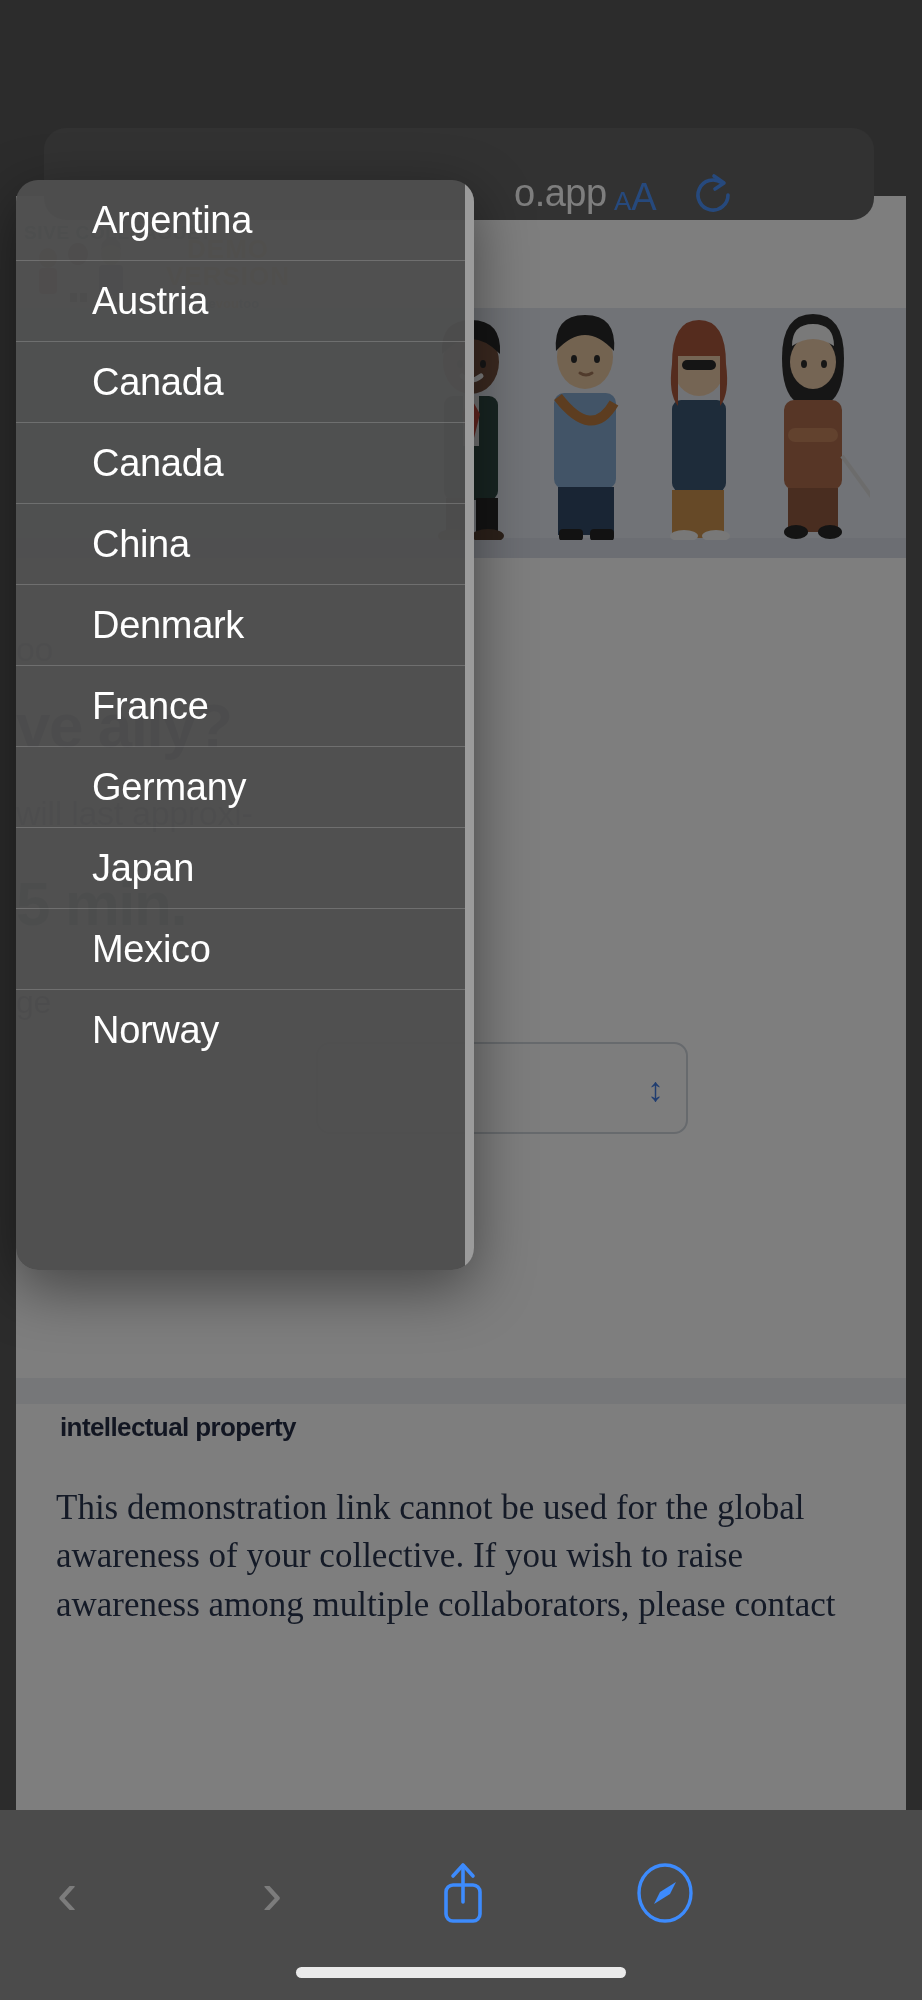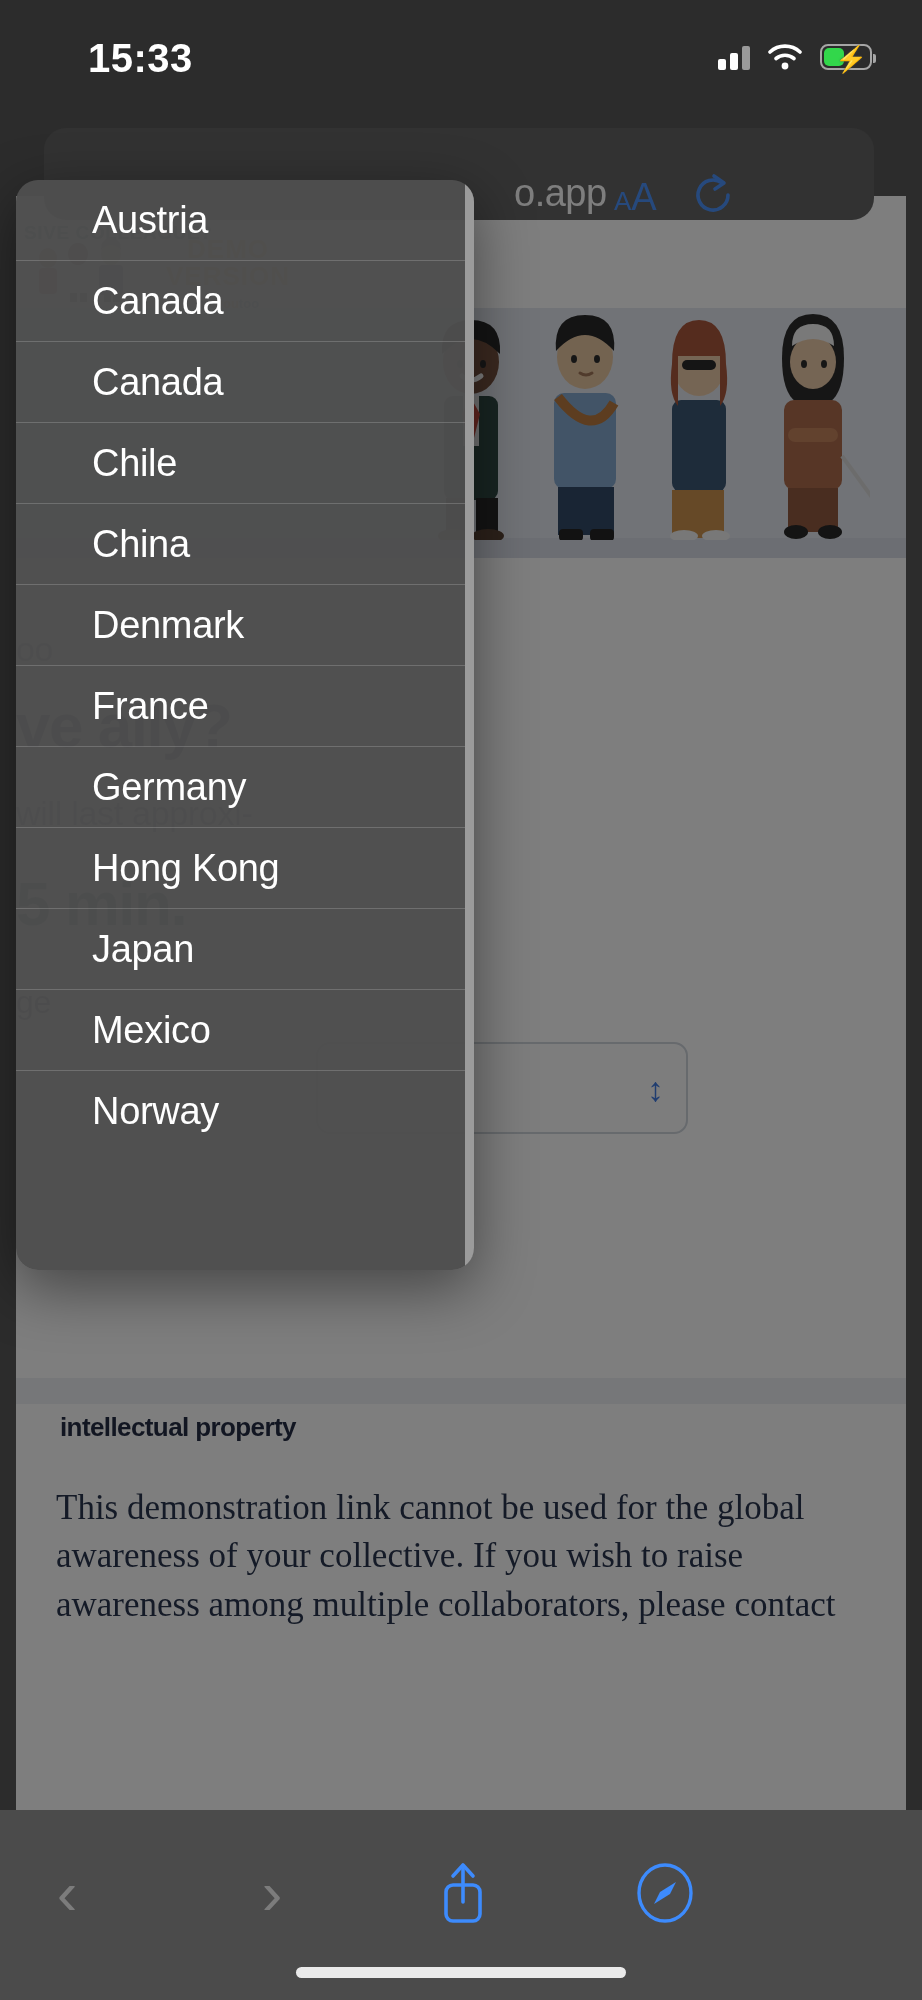--- a/index.html
+++ b/index.html
@@ -341,68 +341,46 @@
       <div id="aa-btn">
         <span class="small">A</span><span class="big">A</span>
       </div>
       <svg id="reload-btn" viewBox="0 0 46 46">
         <path d="M38 23 a15 15 0 1 1 -6.2 -12.1" stroke="#3d8bfd" stroke-width="3.6" fill="none" stroke-linecap="round"></path>
         <path d="M24 4 L34 11 L25 17" stroke="#3d8bfd" stroke-width="3.6" fill="none" stroke-linecap="round" stroke-linejoin="round"></path>
       </svg>
     </div>
   </div>
 
-  <div id="statusbar">
-    <div id="clock">15:33</div>
-    <div id="status-right">
-      <span class="sig-bars">
-        <i class="b1"></i>
-          <i class="b2"></i>
-          <i class="b3"></i>
-      </span>
-      <svg class="wifi" viewBox="0 0 34 26">
-        <path d="M2 8 a22 22 0 0 1 30 0" stroke="#ffffff" stroke-width="3.6" fill="none" stroke-linecap="round"></path>
-        <path d="M8 14.5 a14 14 0 0 1 18 0" stroke="#ffffff" stroke-width="3.6" fill="none" stroke-linecap="round"></path>
-        <circle cx="17" cy="22" r="3.4" fill="#ffffff"></circle>
-      </svg>
-      <span class="batt">
-        <span class="fill"></span>
-        <span class="bolt">⚡</span>
-      </span>
-    </div>
-  </div>
 
   <div id="picker">
     <div id="picker-list">
         <div class="pick-row">
+          <span>Argentina</span>
+        </div>
+        <div class="pick-row">
           <span>Austria</span>
         </div>
         <div class="pick-row">
           <span>Canada</span>
         </div>
         <div class="pick-row">
           <span>Canada</span>
         </div>
         <div class="pick-row">
-          <span>Chile</span>
-        </div>
-        <div class="pick-row">
           <span>China</span>
         </div>
         <div class="pick-row">
           <span>Denmark</span>
         </div>
         <div class="pick-row">
           <span>France</span>
         </div>
         <div class="pick-row">
           <span>Germany</span>
-        </div>
-        <div class="pick-row">
-          <span>Hong Kong</span>
         </div>
         <div class="pick-row">
           <span>Japan</span>
         </div>
         <div class="pick-row">
           <span>Mexico</span>
         </div>
         <div class="pick-row">
           <span>Norway</span>
         </div>

